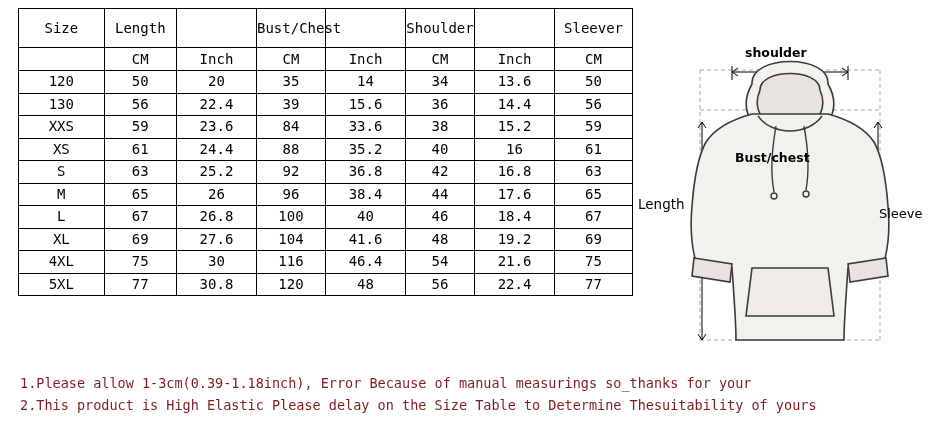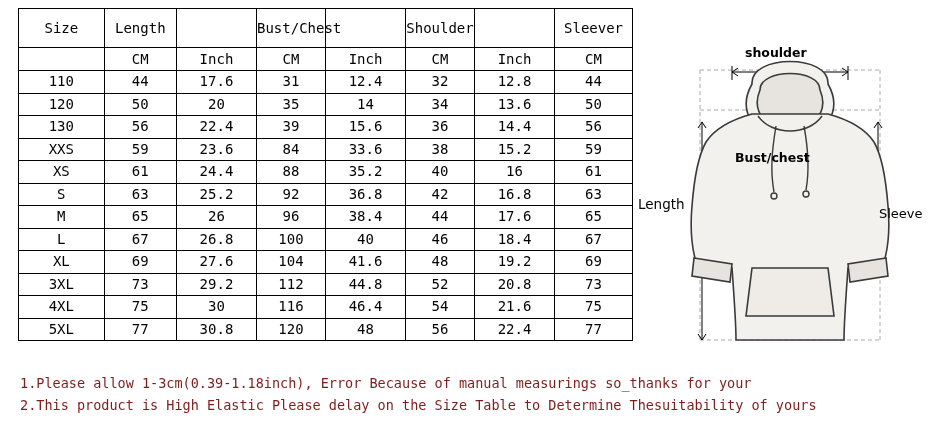--- a/index.html
+++ b/index.html
@@ -138,30 +138,20 @@
           <td>CM</td>
           <td class="inch">Inch</td>
           <td>CM</td>
           <td class="inch">Inch</td>
           <td>CM</td>
           <td class="inch">Inch</td>
           <td>CM</td>
         </tr>
 
         <tr>
-          <td>110</td>
-          <td>44</td>
-          <td class="inch">17.6</td>
-          <td>31</td>
-          <td class="inch">12.4</td>
-          <td>32</td>
-          <td class="inch">12.8</td>
-          <td>44</td>
-        </tr>
-        <tr>
           <td>120</td>
           <td>50</td>
           <td class="inch">20</td>
           <td>35</td>
           <td class="inch">14</td>
           <td>34</td>
           <td class="inch">13.6</td>
           <td>50</td>
         </tr>
         <tr>
@@ -228,30 +218,20 @@
           <td>XL</td>
           <td>69</td>
           <td class="inch">27.6</td>
           <td>104</td>
           <td class="inch">41.6</td>
           <td>48</td>
           <td class="inch">19.2</td>
           <td>69</td>
         </tr>
         <tr>
-          <td>3XL</td>
-          <td>73</td>
-          <td class="inch">29.2</td>
-          <td>112</td>
-          <td class="inch">44.8</td>
-          <td>52</td>
-          <td class="inch">20.8</td>
-          <td>73</td>
-        </tr>
-        <tr>
           <td>4XL</td>
           <td>75</td>
           <td class="inch">30</td>
           <td>116</td>
           <td class="inch">46.4</td>
           <td>54</td>
           <td class="inch">21.6</td>
           <td>75</td>
         </tr>
         <tr>

